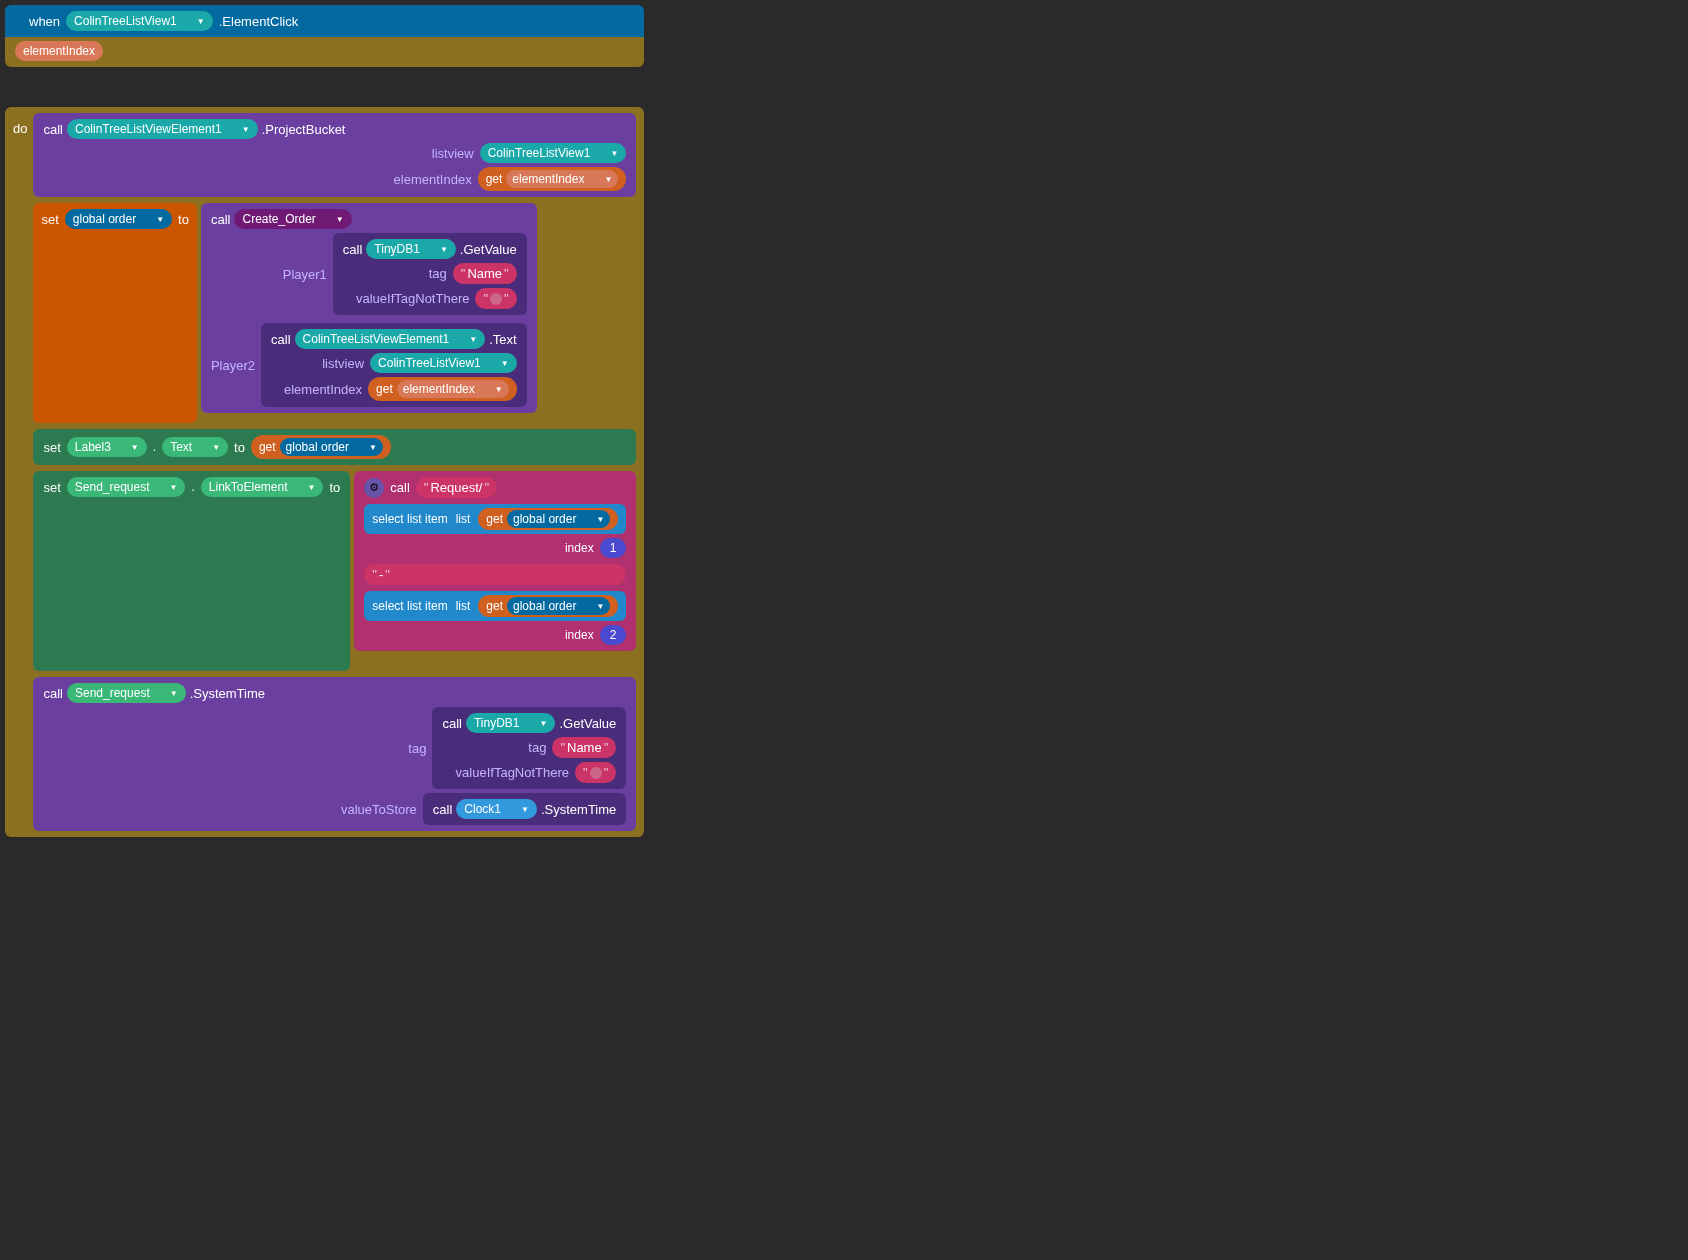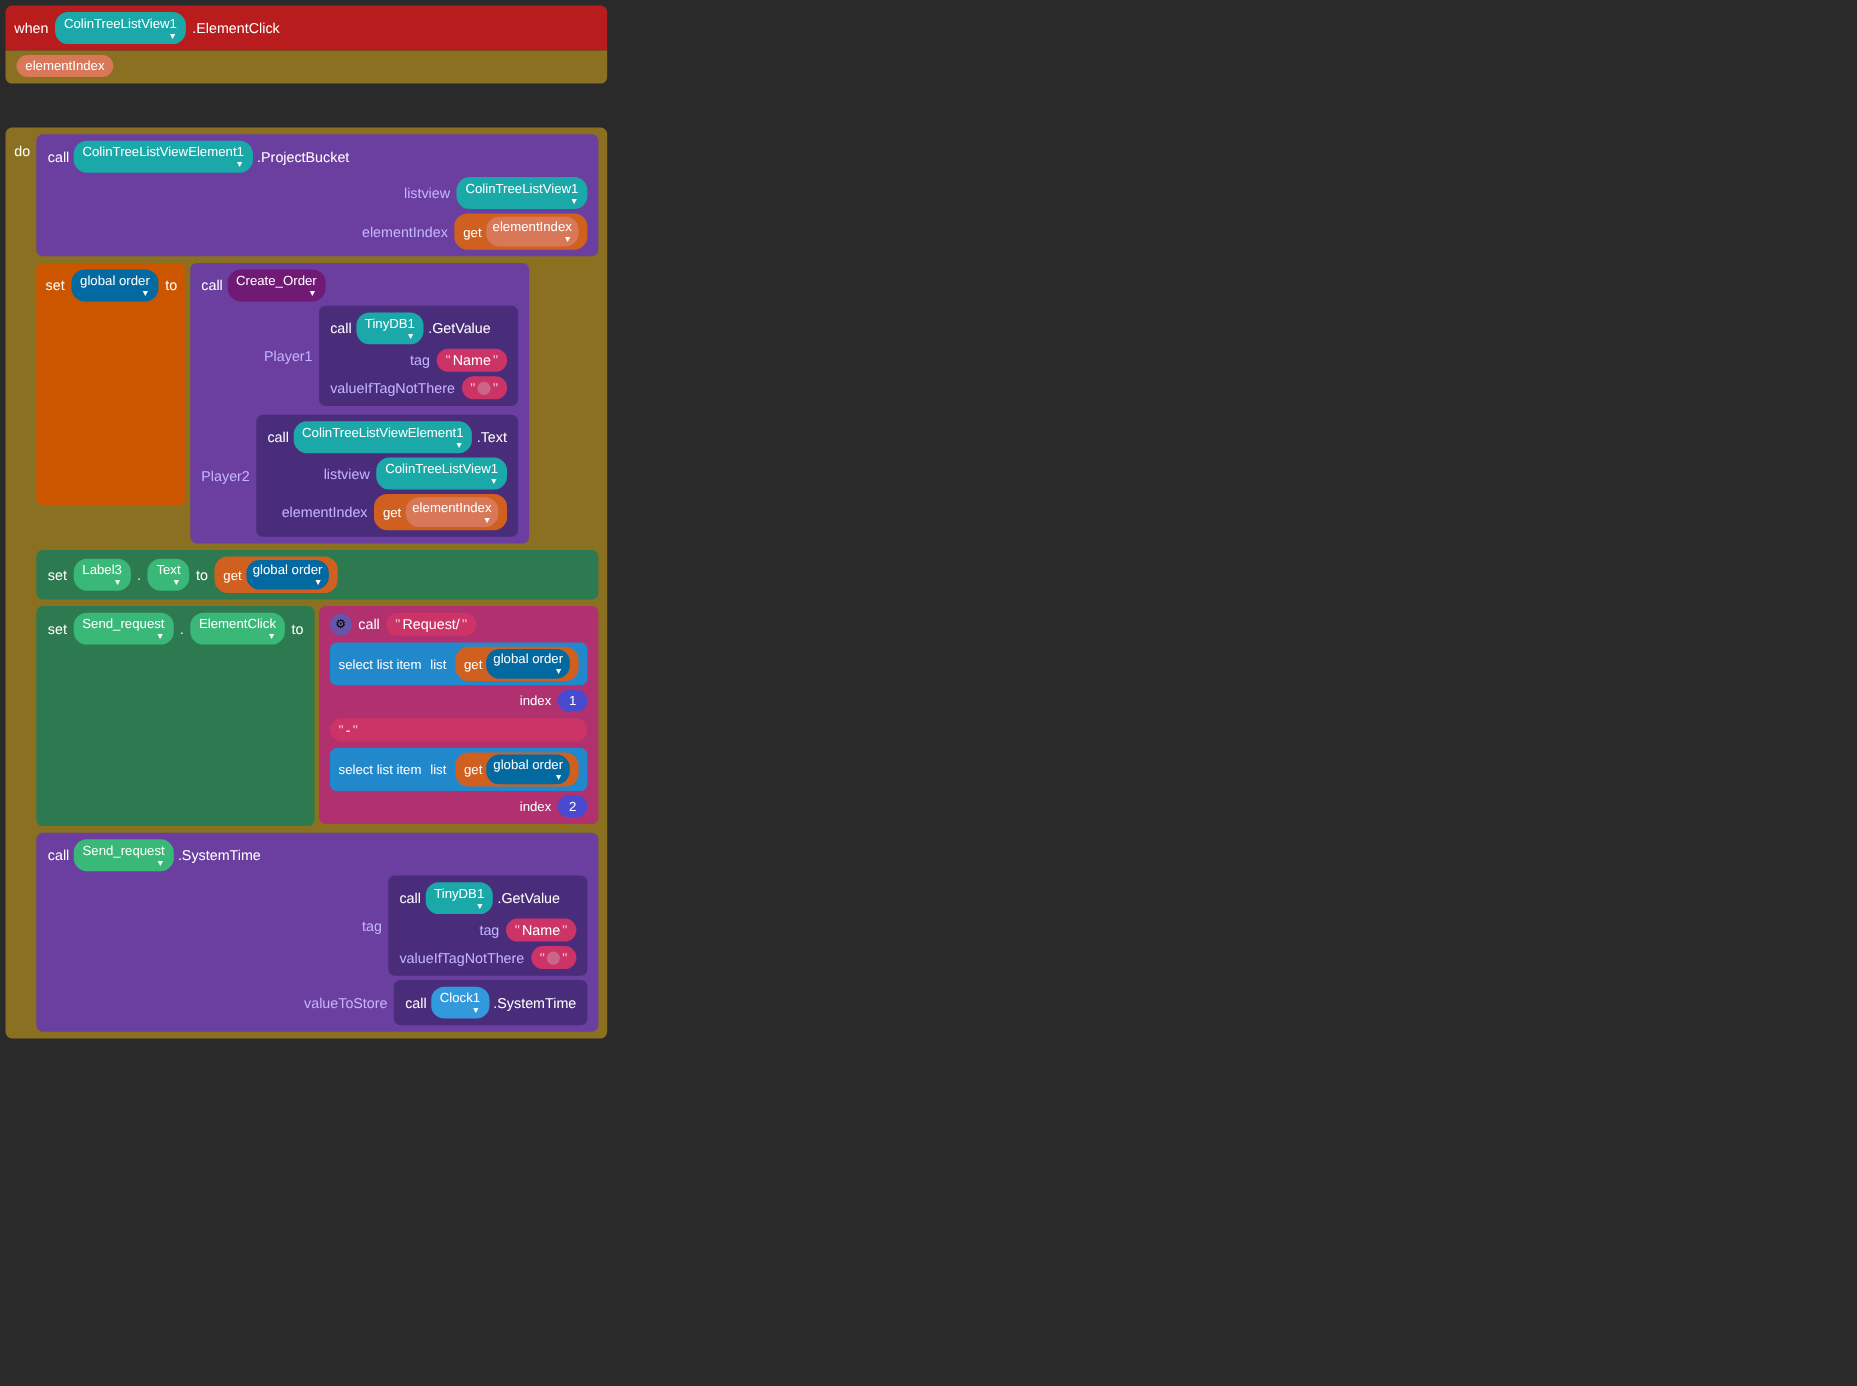--- a/index.html
+++ b/index.html
@@ -74,48 +74,47 @@
       border-radius: 6px;
       padding: 6px 10px;
       display: inline-flex;
       flex-direction: column;
       gap: 4px;
     }
 
     
     .dropdown-pill {
       display: inline-flex;
-      align-items: flex-end;
+      align-items: center;
       border-radius: 12px;
       padding: 3px 8px;
       font-size: 12px;
       color: white;
-      gap: 0;
+      gap: 20px;
       cursor: pointer;
-      flex-direction: column;
     }
 
     .dp-teal { background: #1aa8a8; }
     .dp-orange { background: #0369a1; }
     .dp-purple { background: #701a75; }
     .dp-salmon { background: #d87858; }
     .dp-green { background: #3ab878; }
     .dp-sky { background: #3399dd; }
 
     .dp-arrow { font-size: 8px; }
   </style>
 </head>
 <body>
 
 <div class="canvas">
   <div class="main-wrapper">
 
     <div style="display:flex; flex-direction:column; gap:0;">
 
-      <div style="background:#b91c1c; border-radius:6px 6px 0 0; padding:6px 8px; display:inline-flex; align-items:center; gap:6px;">
+      <div style="background:#0369a1; border-radius:6px 6px 0 0; padding:6px 24px; display:inline-flex; align-items:center; gap:6px;">
         <span class="block-label text-white">when</span>
         <span class="dropdown-pill dp-teal">
           <span>ColinTreeListView1</span>
           <span class="dp-arrow">▼</span>
         </span>
         <span class="block-label text-white">.ElementClick</span>
       </div>
 
       <div style="background:#8a7020; border-radius:0 0 6px 6px; padding:4px 10px 6px 10px; display:inline-flex; align-items:center; gap:6px; margin-bottom:4px;">
         <span class="dropdown-pill dp-salmon">
@@ -278,21 +277,21 @@
 
               <div class="green-container" style="min-height:200px;">
                 <div class="row" style="gap:6px;">
                   <span class="block-label text-white">set</span>
                   <span class="dropdown-pill dp-green">
                     <span>Send_request</span>
                     <span class="dp-arrow">▼</span>
                   </span>
                   <span style="color:white; font-size:12px;">.</span>
                   <span class="dropdown-pill dp-green">
-                    <span>ElementClick</span>
+                    <span>LinkToElement</span>
                     <span class="dp-arrow">▼</span>
                   </span>
                   <span class="block-label text-white">to</span>
                 </div>
               </div>
 
               <div class="pink-magenta-container">
                 <div class="row" style="gap:6px;">
                   <div style="display:inline-flex; align-items:center; justify-content:center; width:20px; height:20px; background:#6655aa; border-radius:50%; font-size:11px;">⚙</div>
                   <span class="block-label text-white">call</span>

